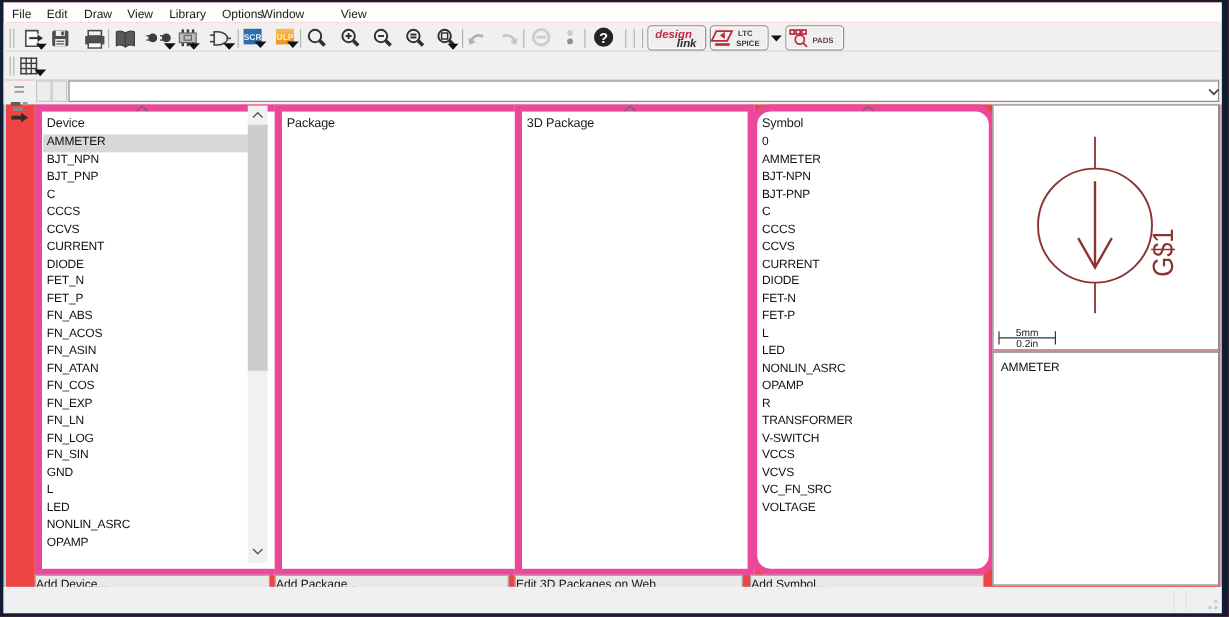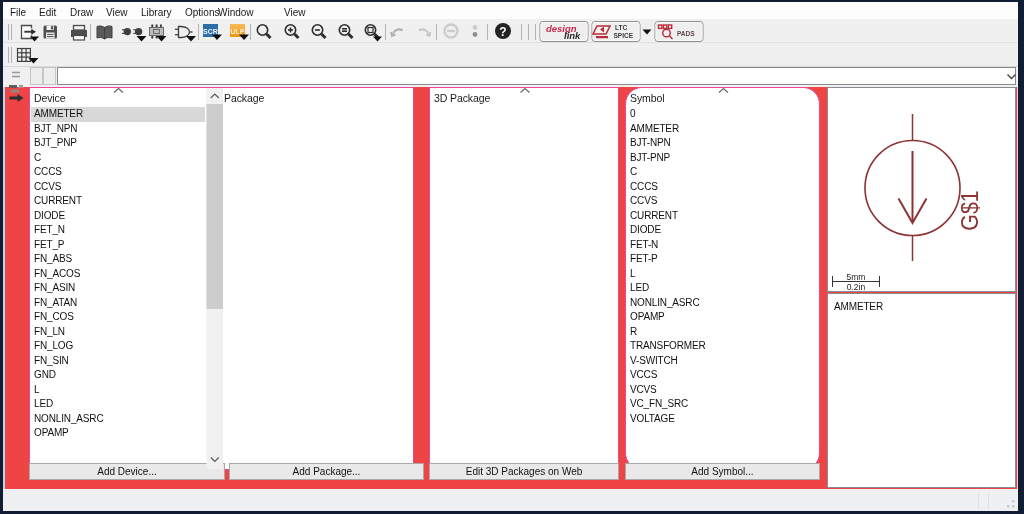--- a/index.html
+++ b/index.html
@@ -6,26 +6,26 @@
   body{background:#101d33;font-family:"Liberation Sans",sans-serif;position:relative;}
   .abs{position:absolute;}
   #win{position:absolute;left:3px;top:2px;width:1015px;height:509px;background:#ef4444;}
   #menubar{position:absolute;left:0;top:0;width:100%;height:17px;background:#fdfdfd;}
   .mi{position:absolute;top:5px;font-size:10px;color:#1a1a1a;}
   #tb1{position:absolute;left:0;top:17px;width:100%;height:23px;background:#f0f0f0;border-bottom:1px solid #e2e2e2;}
   #tb2{position:absolute;left:0;top:41px;width:100%;height:23px;background:#f0f0f0;border-bottom:1px solid #d8d8d8;}
   #addr{position:absolute;left:0;top:65px;width:100%;height:20px;background:#f0f0f0;}
   .cell{position:absolute;top:0;height:16px;background:#ededed;border:1px solid #c6c6c6;}
   #combo{position:absolute;left:54px;top:0px;width:957px;height:16px;background:#ffffff;border:1px solid #8a8a8a;}
-  .col{position:absolute;top:85px;height:381px;background:#ffffff;border:1px solid #ec4899;}
+  .col{position:absolute;top:85px;height:381px;background:#ffffff;border:6px solid #ec4899;}
   .hdr{position:absolute;left:4px;top:4px;font-size:10.5px;color:#1a1a1a;letter-spacing:-0.1px;}
   .list{position:absolute;left:1px;top:19px;font-size:10px;color:#111;letter-spacing:-0.15px;}
   .li{height:14.5px;line-height:14.5px;padding-left:3px;white-space:nowrap;}
   .sel{background:#d8d8d8;}
-  .btn{position:absolute;top:461px;height:15px;background:#e9e9e9;border:1px solid #a8a8a8;font-size:10px;color:#111;text-align:center;line-height:15px;}
+  .btn{position:absolute;top:477px;height:15px;background:#e9e9e9;border:1px solid #a8a8a8;font-size:10px;color:#111;text-align:left;line-height:15px;}
   #prev1{position:absolute;left:824px;top:85px;width:187px;height:203px;background:#fff;border:1px solid #878c95;}
   #prev2{position:absolute;left:824px;top:291px;width:187px;height:193px;background:#fff;border:1px solid #878c95;}
   #statusbar{position:absolute;left:0;top:487px;width:100%;height:22px;background:#eef0f1;}
   svg text{font-family:"Liberation Sans",sans-serif;}
 </style>
 </head>
 <body>
 <div id="win">
   <div style="position:absolute;left:0;top:16px;width:2px;height:493px;background:#b9d7ea;"></div>
     <div style="position:absolute;right:0;top:0;width:1.5px;height:100%;background:#cde0ef;"></div>
@@ -58,31 +58,32 @@
       <div class="li">CCVS</div>
       <div class="li">CURRENT</div>
       <div class="li">DIODE</div>
       <div class="li">FET_N</div>
       <div class="li">FET_P</div>
       <div class="li">FN_ABS</div>
       <div class="li">FN_ACOS</div>
       <div class="li">FN_ASIN</div>
       <div class="li">FN_ATAN</div>
       <div class="li">FN_COS</div>
+      <div class="li">FN_EXP</div>
       <div class="li">FN_LN</div>
       <div class="li">FN_LOG</div>
       <div class="li">FN_SIN</div>
       <div class="li">GND</div>
       <div class="li">L</div>
       <div class="li">LED</div>
       <div class="li">NONLIN_ASRC</div>
       <div class="li">OPAMP</div>
     </div>
   </div>
-  <div class="col" style="left:216px;width:193px;">
+  <div class="col" style="left:226px;width:193px;padding-left:29px;">
     <div class="hdr">Package</div>
   </div>
   <div class="col" style="left:426px;width:188px;">
     <div class="hdr">3D Package</div>
   </div>
   <div class="col" style="left:622px;width:193px;border-radius:17px;">
     <div class="hdr">Symbol</div>
     <div class="list" style="width:180px;">
       <div class="li">0</div>
       <div class="li">AMMETER</div>

